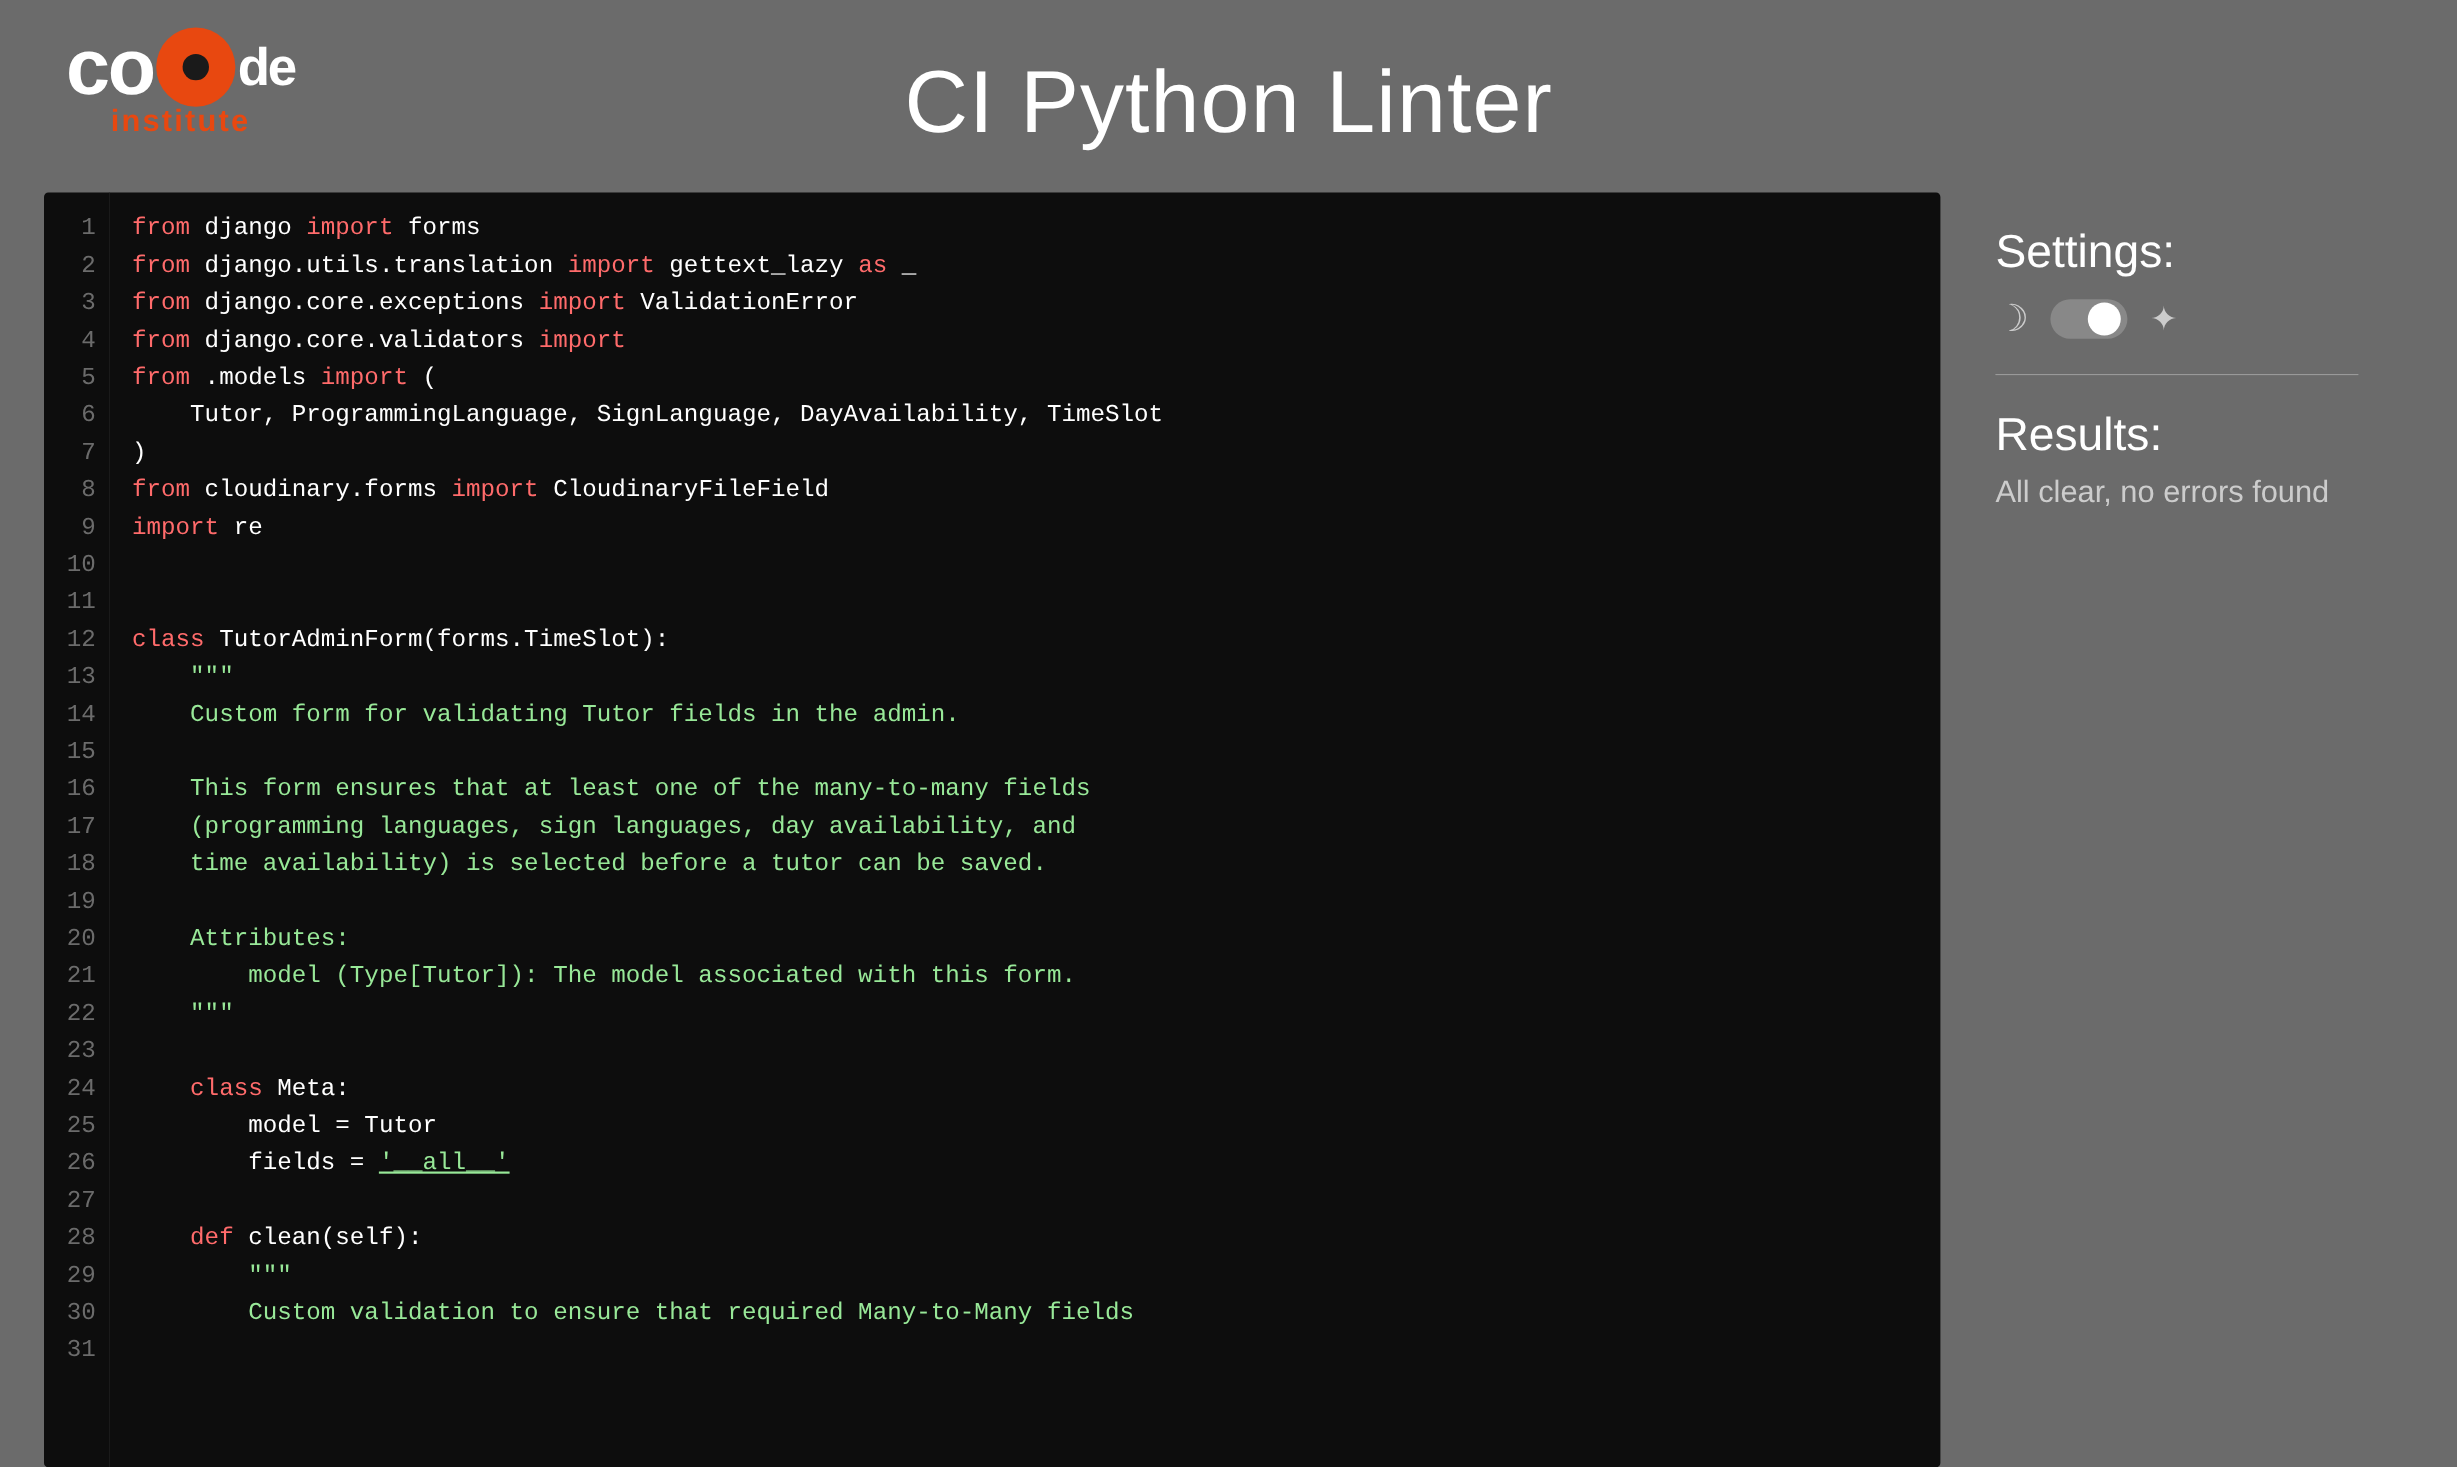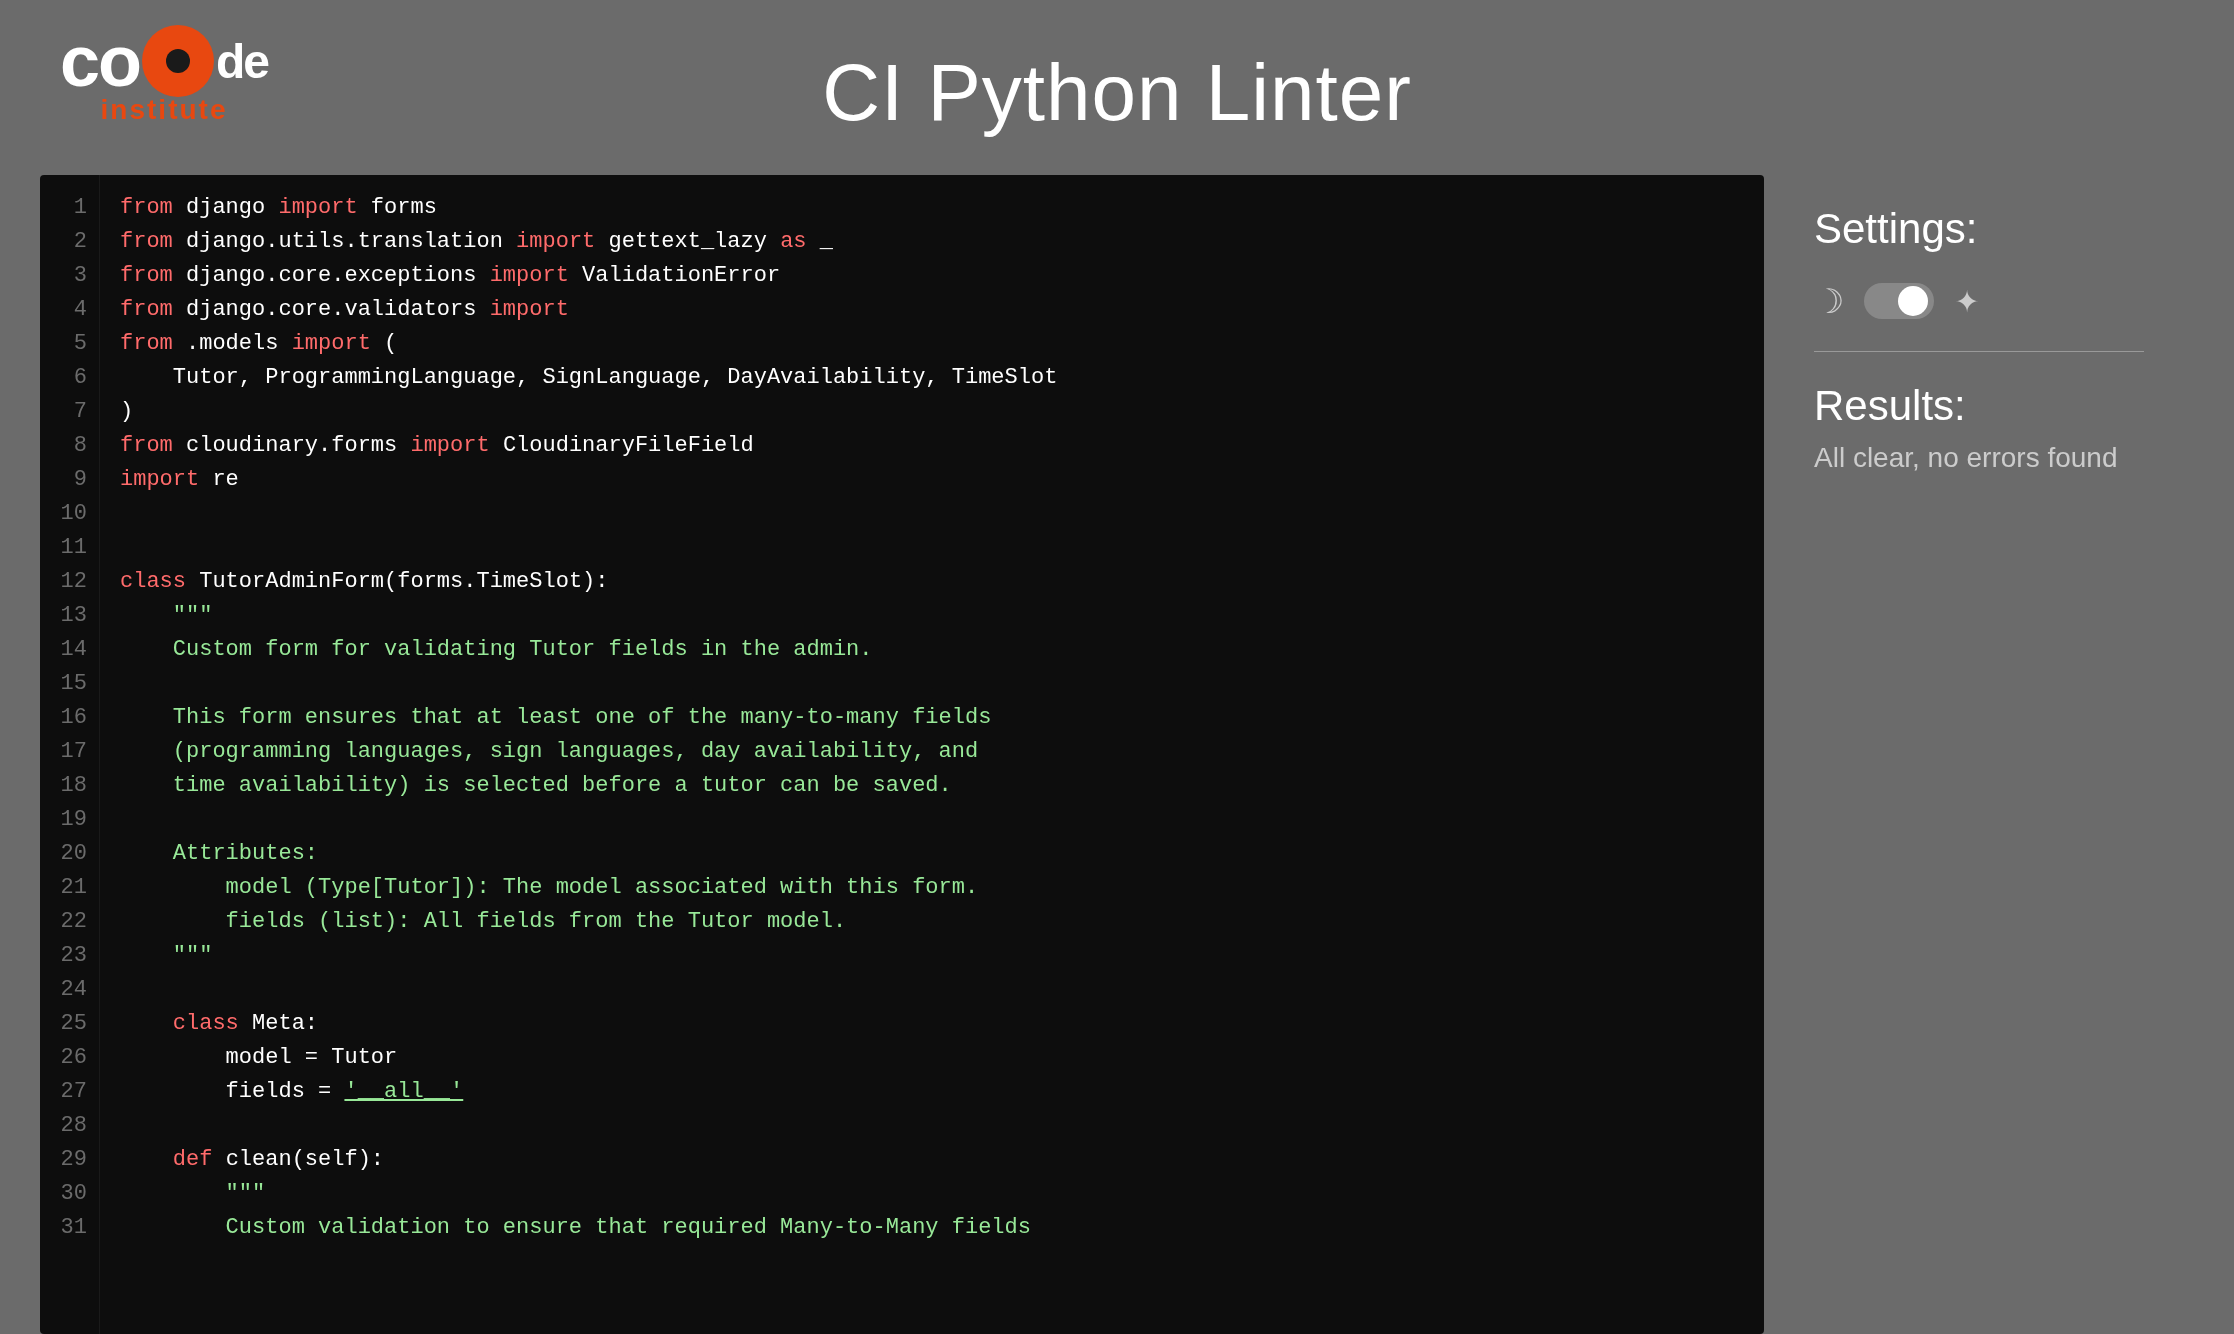--- a/index.html
+++ b/index.html
@@ -149,21 +149,21 @@
       width: 430px;
       padding: 30px 50px;
       display: flex;
       flex-direction: column;
       gap: 20px;
     }
 
     .settings-section {
       display: flex;
       flex-direction: column;
-      gap: 28px;
+      gap: 16px;
     }
 
     .settings-title {
       font-size: 42px;
       font-weight: 400;
       color: #ffffff;
     }
 
     .theme-controls {
       display: flex;
@@ -349,23 +349,20 @@
         <div class="code-line"></div>
 
         <div class="code-line">
           <span class="docstring">    Attributes:</span>
         </div>
 
         <div class="code-line">
           <span class="docstring">        model (Type[Tutor]): The model associated with this form.</span>
         </div>
 
-        <div class="code-line">
-          <span class="docstring">        fields (list): All fields from the Tutor model.</span>
-        </div>
 
         <div class="code-line">
           <span class="docstring">    """</span>
         </div>
 
         <div class="code-line"></div>
 
         <div class="code-line">
           <span class="plain">    </span><span class="kw-class">class </span><span class="plain">Meta:</span>
         </div>

